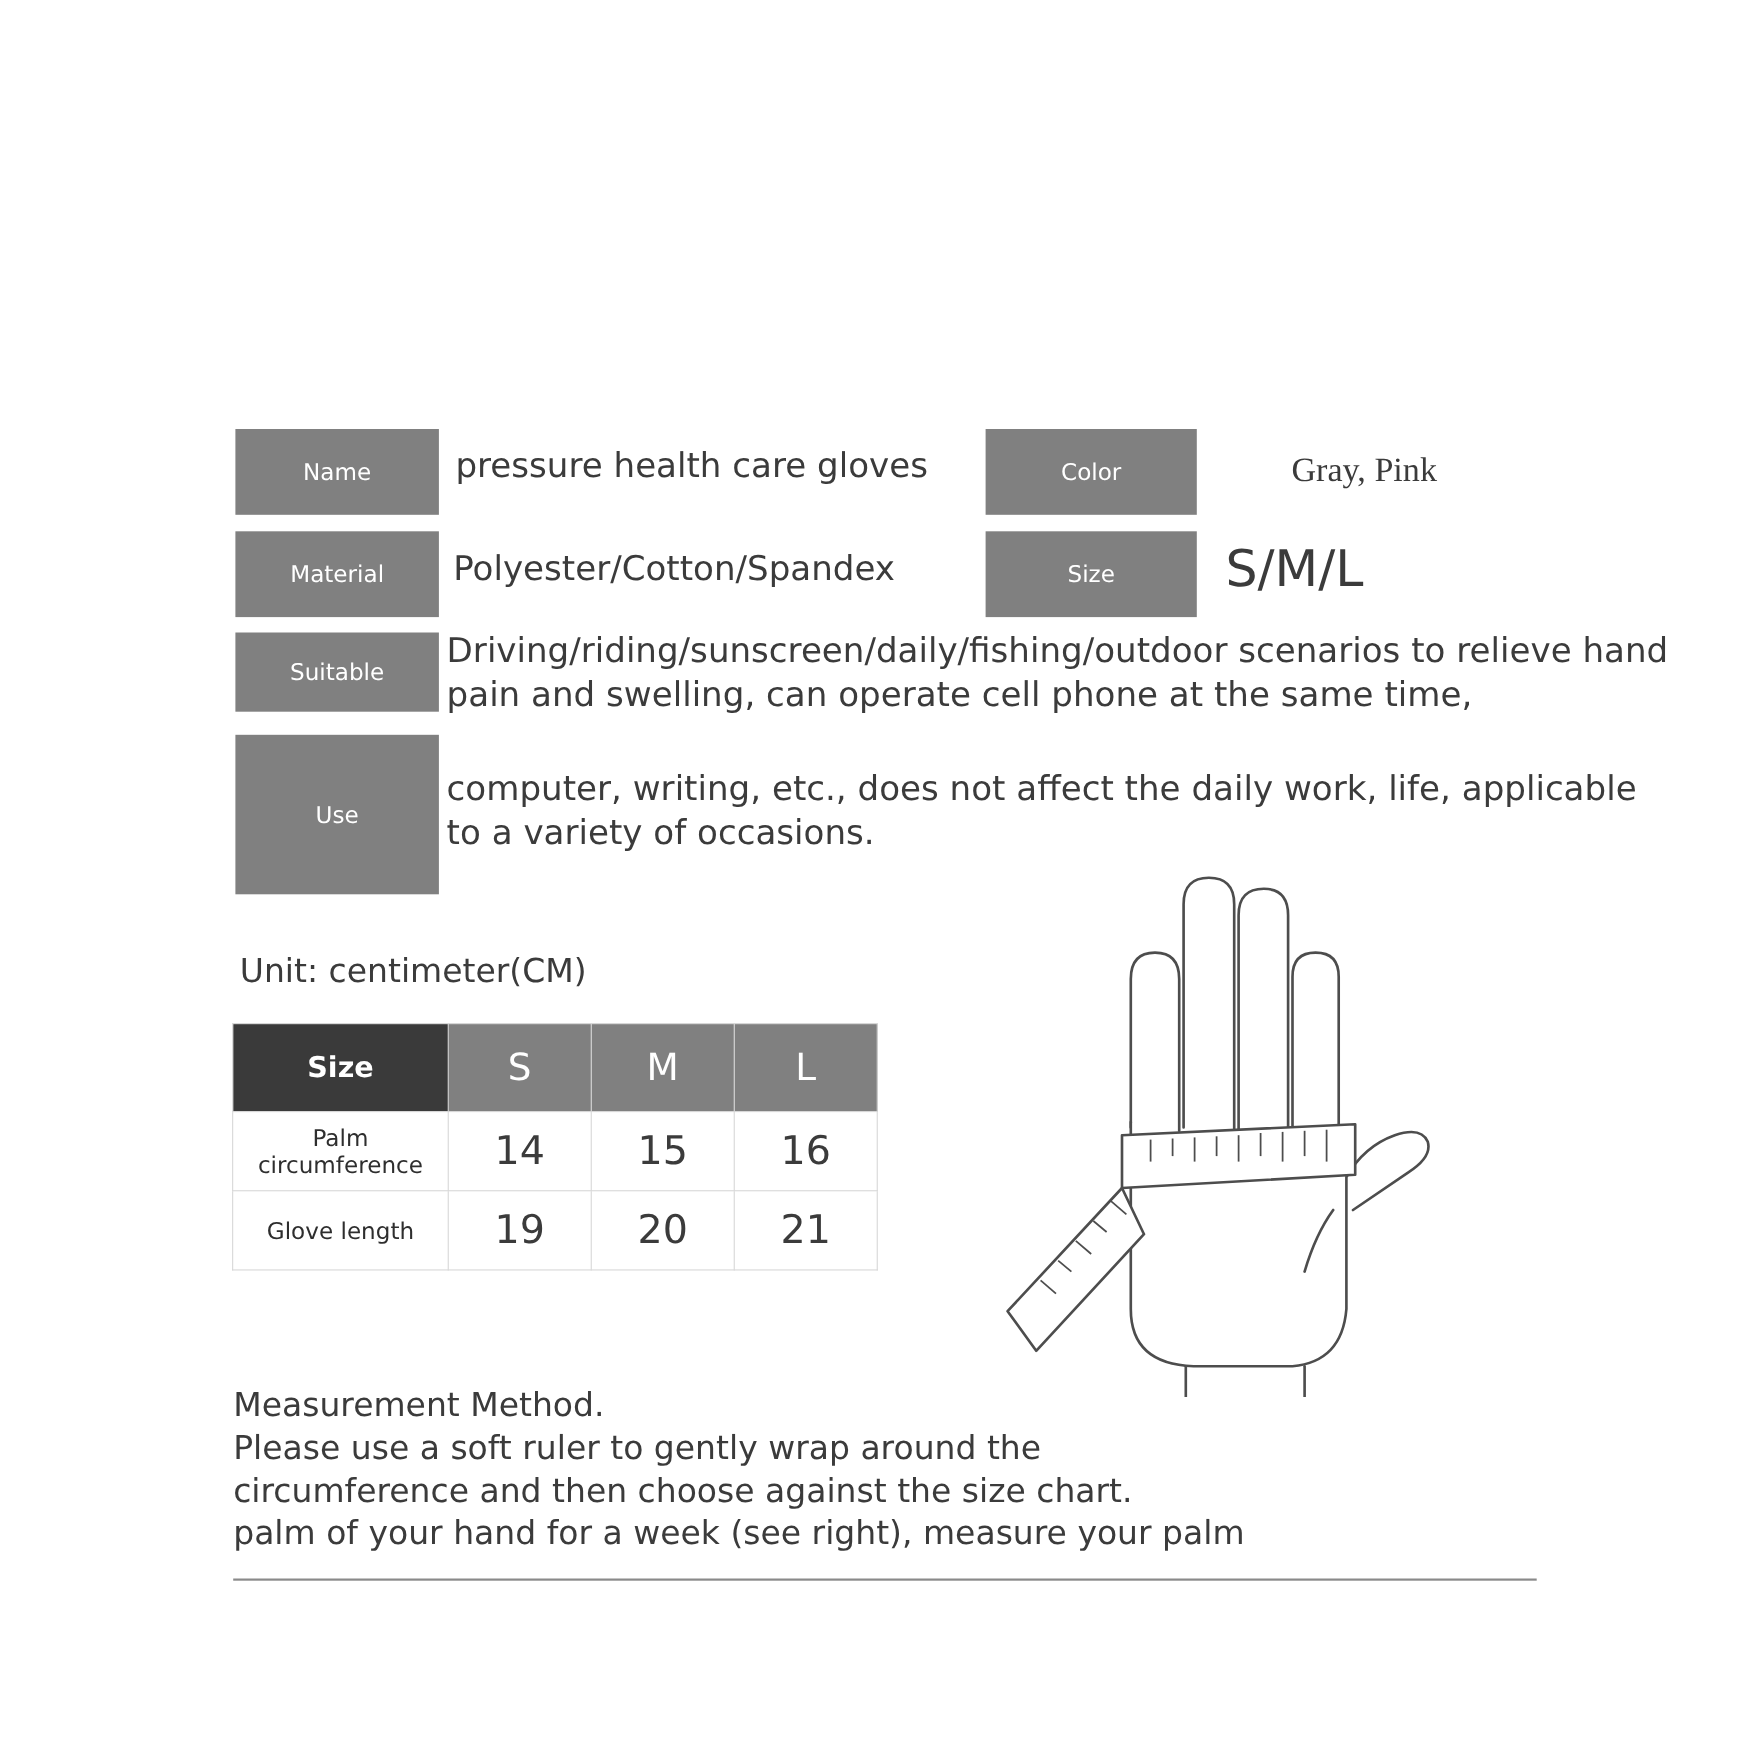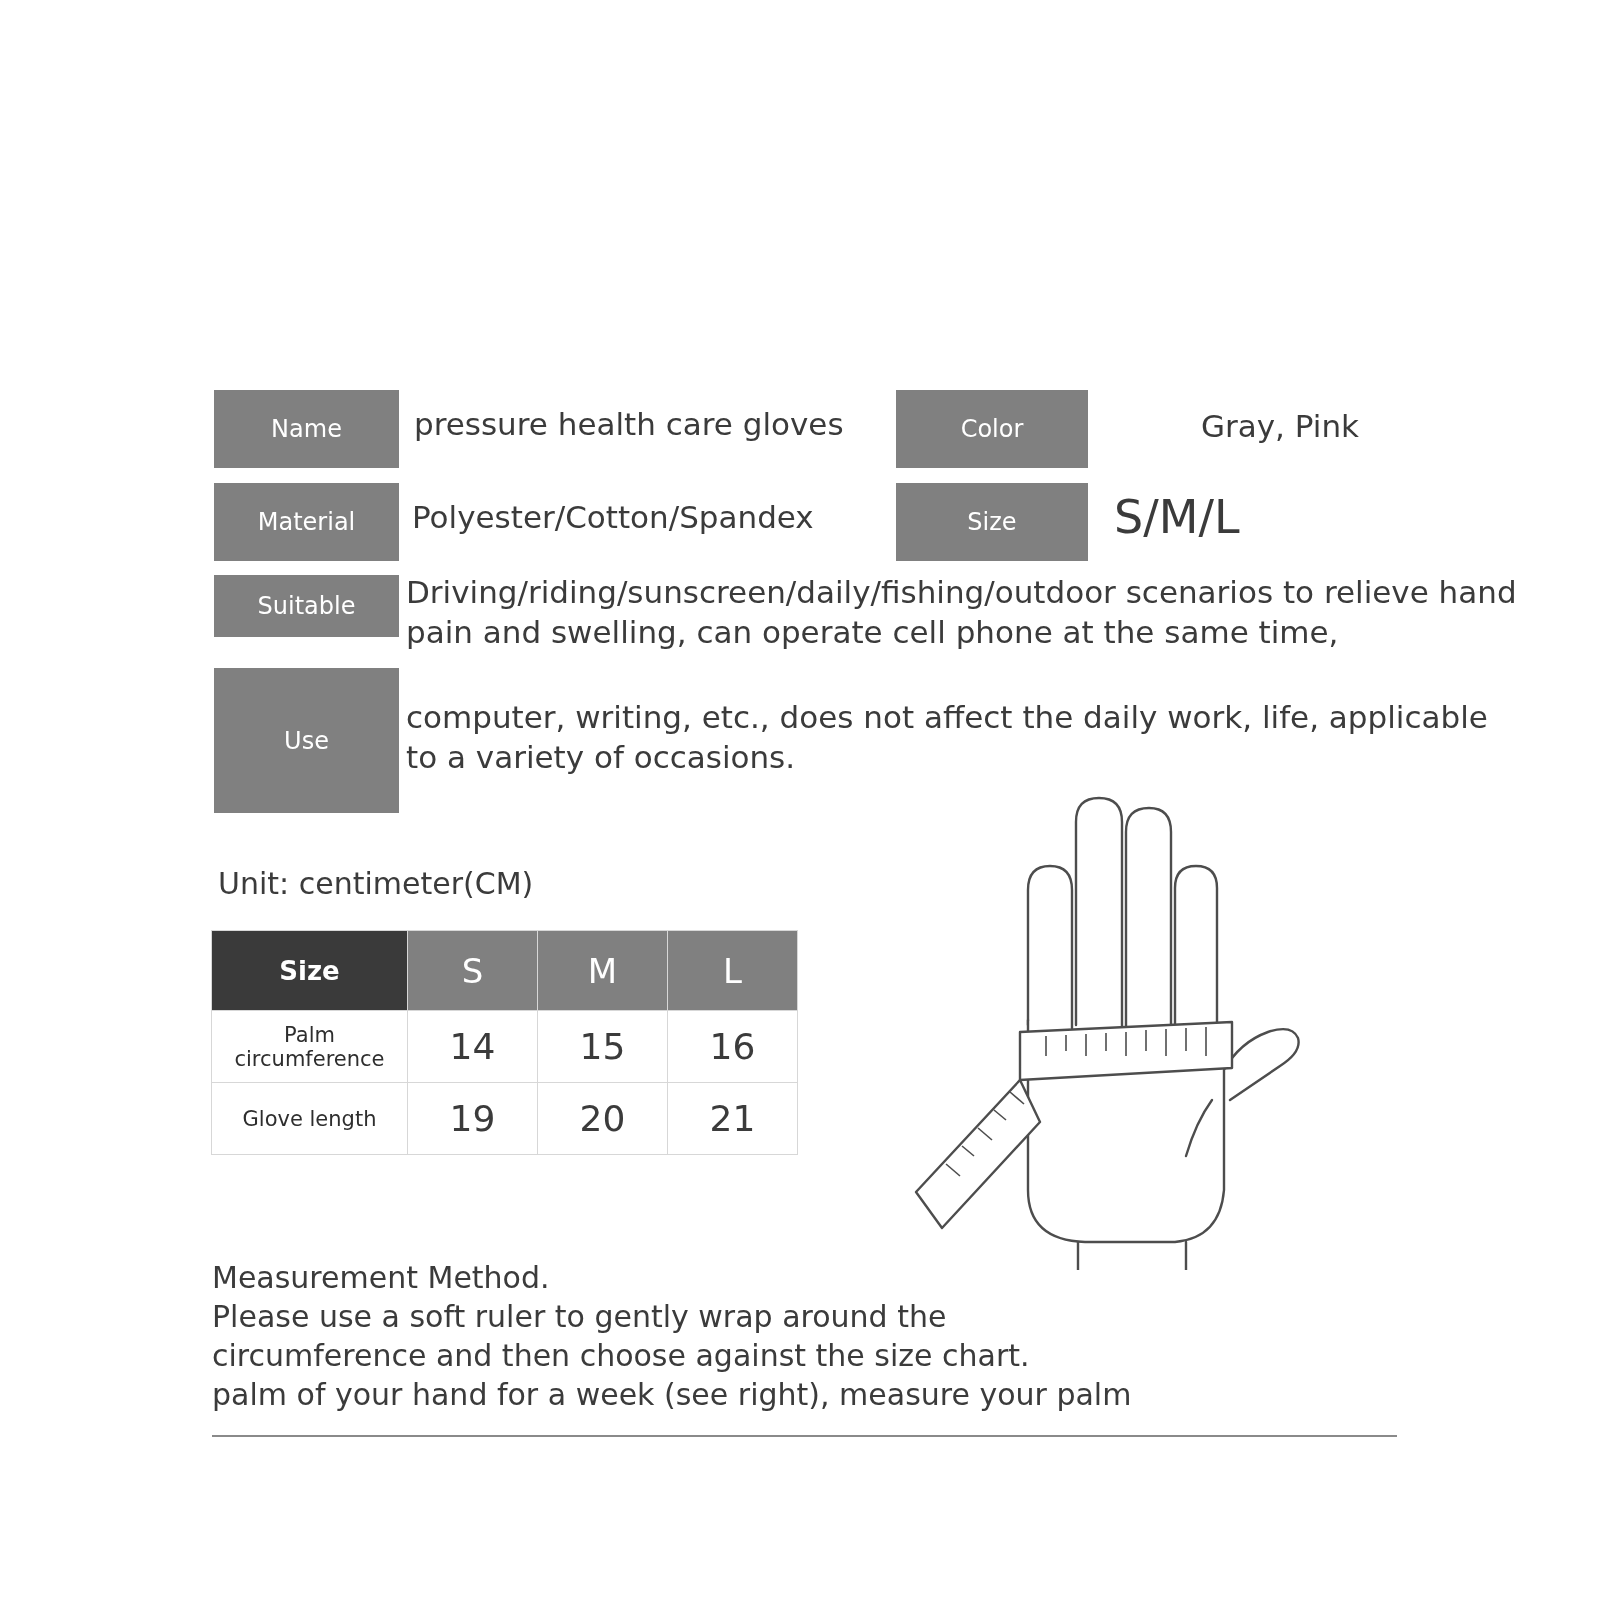--- a/index.html
+++ b/index.html
@@ -45,40 +45,40 @@
   
   .specs {
     position: absolute;
     left: 214px;
     top: 390px;
     width: 1330px;
   }
   .label-box {
     background: #808080;
     color: #ffffff;
-    font-size: 24px;
+    font-size: 21px;
     display: flex;
     align-items: center;
     justify-content: center;
     box-sizing: border-box;
   }
   .spec-value {
     color: #3b3b3b;
     font-size: 31px;
     line-height: 1.28;
   }
   .label-name   { position: absolute; left: 0;   top: 0;   width: 185px; height: 78px; }
   .val-name     { position: absolute; left: 200px; top: 15px; }
   .label-color  { position: absolute; left: 682px; top: 0;  width: 192px; height: 78px; }
-  .val-color    { position: absolute; left: 987px; top: 17px; }
+  .val-color    { position: absolute; left: 960px; top: 17px; font-family: Liberation Serif, serif; }
   .label-material { position: absolute; left: 0;   top: 93px; width: 185px; height: 78px; }
   .val-material   { position: absolute; left: 198px; top: 108px; }
   .label-size     { position: absolute; left: 682px; top: 93px; width: 192px; height: 78px; }
   .val-size       { position: absolute; left: 900px; top: 98px; font-size: 46px; letter-spacing: 0px; }
-  .label-suitable { position: absolute; left: 0;  top: 185px; width: 185px; height: 62px; }
+  .label-suitable { position: absolute; left: 0;  top: 185px; width: 185px; height: 72px; }
   .val-suitable   { position: absolute; left: 192px; top: 183px; width: 1145px; }
   .label-use      { position: absolute; left: 0;  top: 278px; width: 185px; height: 145px; }
   .val-use        { position: absolute; left: 192px; top: 308px; width: 1090px; }
 
   
   .unit-caption {
     position: absolute;
     left: 218px;
     top: 866px;
     font-size: 30px;

